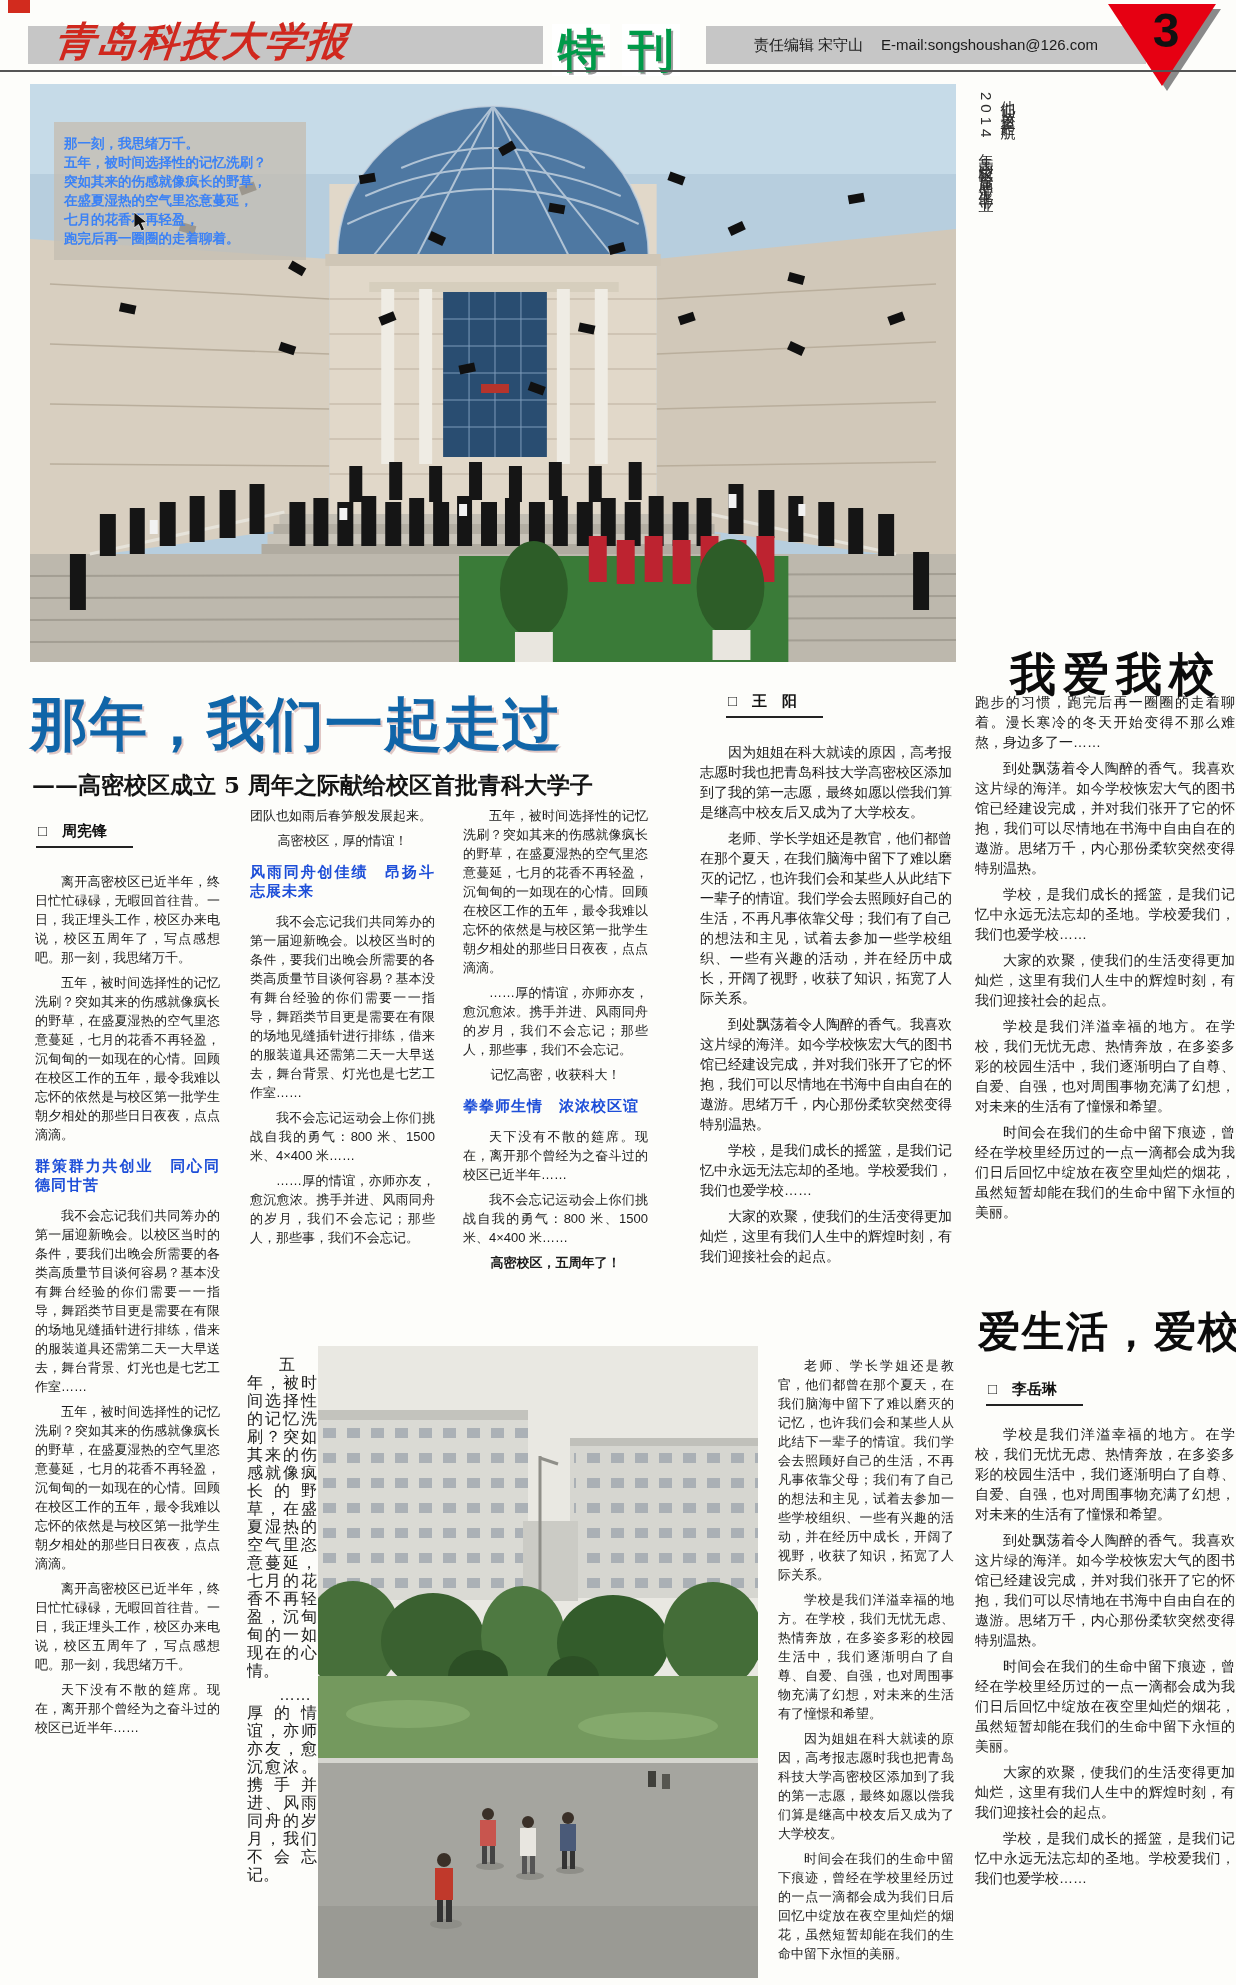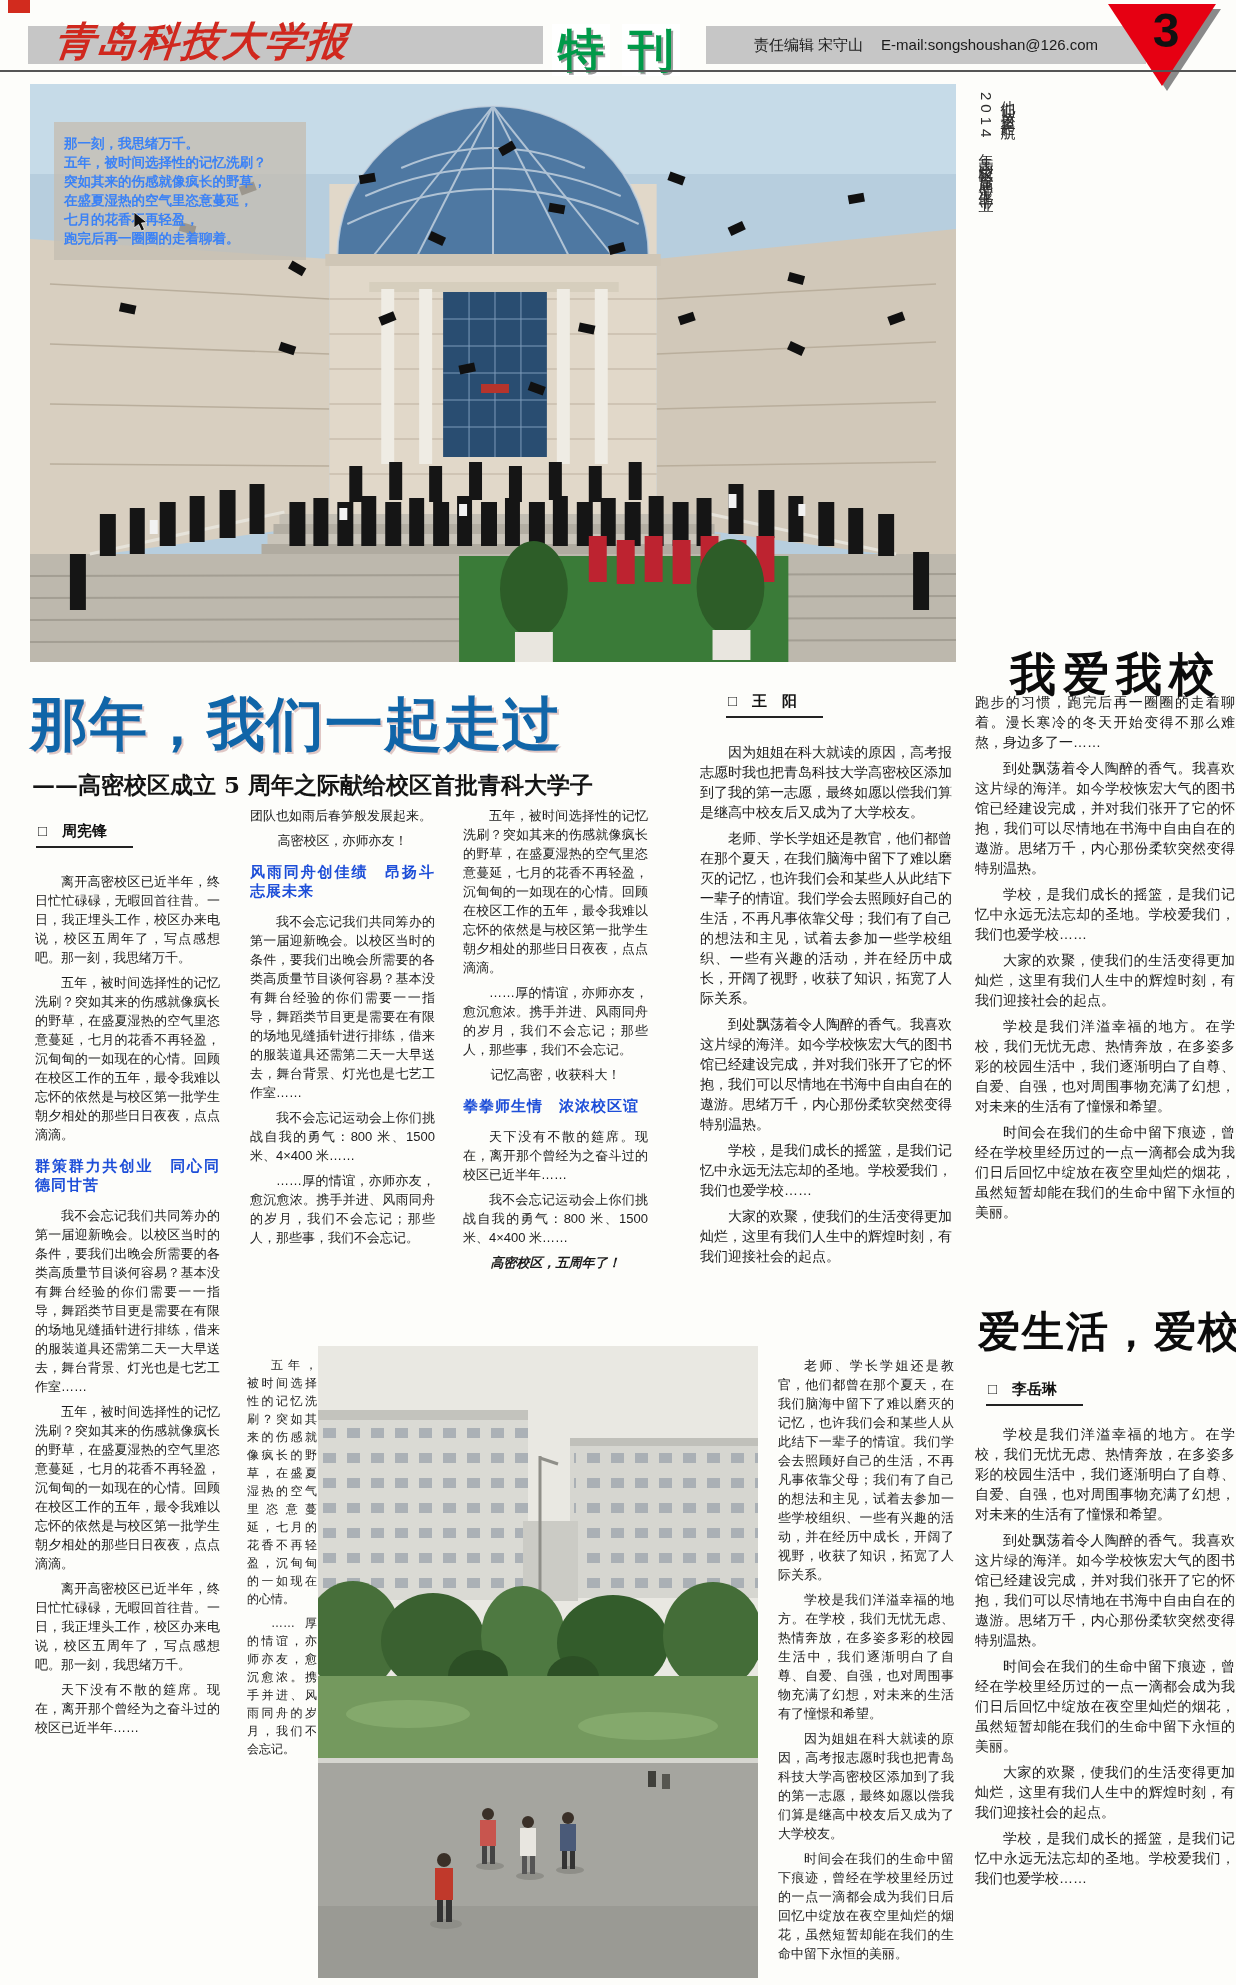--- a/index.html
+++ b/index.html
@@ -48,32 +48,32 @@
   .byline{position:absolute;font-size:15px;font-weight:bold;color:#111;border-bottom:2px solid #222;
         padding:0 26px 5px 2px;white-space:nowrap;}
   .byline1{left:36px;top:822px;}
   .byline2{left:726px;top:692px;}
   .byline3{left:986px;top:1380px;}
   
   .col{position:absolute;text-align:justify;color:#1b1b1b;overflow:hidden;}
   .col p{margin:6px 0 3px;text-indent:2em;}
   .col p.pn{text-indent:0;}
   .col p.c{text-indent:0;text-align:center;}
-  .col p.cb{text-indent:0;text-align:center;font-weight:bold;font-style:italic;}
+  .col p.cb{text-indent:0;text-align:center;font-weight:bold;}
   .col p.h{text-indent:0;font-weight:bold;font-size:15px;margin:12px 0;
            letter-spacing:1px;color:#1d4ed8;}
   .left-col{font-size:13px;line-height:19px;width:185px;}
   .right-col{font-size:14px;line-height:20px;}
   .colA{left:700px;top:736px;width:252px;height:602px;}
   .colB{left:975px;top:686px;width:260px;height:610px;}
   .colC{left:778px;top:1350px;width:176px;height:622px;font-size:13px;line-height:19px;}
   .colL1{left:35px;top:866px;height:1106px;}
   .colL2{left:250px;top:800px;height:538px;}
   .colL3{left:463px;top:800px;height:538px;}
-  .colL4{left:247px;top:1350px;width:70px;height:622px;font-size:12px;line-height:18px;}
+  .colL4{left:247px;top:1350px;width:70px;height:622px;font-size:16px;line-height:18px;}
   .colM{left:975px;top:1418px;width:260px;height:554px;}
   
   .campus-photo{position:absolute;left:318px;top:1346px;width:440px;height:632px;overflow:hidden;}
   .campus-photo svg{display:block;width:100%;height:100%;}
 </style>
 </head>
 <body>
 
 <div class="page">
 
@@ -282,21 +282,21 @@
       <p class="p">离开高密校区已近半年，终日忙忙碌碌，无暇回首往昔。一日，我正埋头工作，校区办来电说，校区五周年了，写点感想吧。那一刻，我思绪万千。</p>
       <p class="p">五年，被时间选择性的记忆洗刷？突如其来的伤感就像疯长的野草，在盛夏湿热的空气里恣意蔓延，七月的花香不再轻盈，沉甸甸的一如现在的心情。回顾在校区工作的五年，最令我难以忘怀的依然是与校区第一批学生朝夕相处的那些日日夜夜，点点滴滴。</p>
       <p class="h">群策群力共创业　同心同德同甘苦</p>
       <p class="p">我不会忘记我们共同筹办的第一届迎新晚会。以校区当时的条件，要我们出晚会所需要的各类高质量节目谈何容易？基本没有舞台经验的你们需要一一指导，舞蹈类节目更是需要在有限的场地见缝插针进行排练，借来的服装道具还需第二天一大早送去，舞台背景、灯光也是七艺工作室……</p>
       <p class="p">五年，被时间选择性的记忆洗刷？突如其来的伤感就像疯长的野草，在盛夏湿热的空气里恣意蔓延，七月的花香不再轻盈，沉甸甸的一如现在的心情。回顾在校区工作的五年，最令我难以忘怀的依然是与校区第一批学生朝夕相处的那些日日夜夜，点点滴滴。</p>
       <p class="p">离开高密校区已近半年，终日忙忙碌碌，无暇回首往昔。一日，我正埋头工作，校区办来电说，校区五周年了，写点感想吧。那一刻，我思绪万千。</p>
       <p class="p">天下没有不散的筵席。现在，离开那个曾经为之奋斗过的校区已近半年……</p>
     </div>
   <div class="col left-col colL2">
       <p class="pn">团队也如雨后春笋般发展起来。</p>
-      <p class="c">高密校区，亦师亦友！</p>
+      <p class="c">高密校区，厚的情谊！</p>
       <p class="h">风雨同舟创佳绩　昂扬斗志展未来</p>
       <p class="p">我不会忘记我们共同筹办的第一届迎新晚会。以校区当时的条件，要我们出晚会所需要的各类高质量节目谈何容易？基本没有舞台经验的你们需要一一指导，舞蹈类节目更是需要在有限的场地见缝插针进行排练，借来的服装道具还需第二天一大早送去，舞台背景、灯光也是七艺工作室……</p>
       <p class="p">我不会忘记运动会上你们挑战自我的勇气：800 米、1500 米、4×400 米……</p>
       <p class="p">……厚的情谊，亦师亦友，愈沉愈浓。携手并进、风雨同舟的岁月，我们不会忘记；那些人，那些事，我们不会忘记。</p>
     </div>
   <div class="col left-col colL3">
       <p class="p">五年，被时间选择性的记忆洗刷？突如其来的伤感就像疯长的野草，在盛夏湿热的空气里恣意蔓延，七月的花香不再轻盈，沉甸甸的一如现在的心情。回顾在校区工作的五年，最令我难以忘怀的依然是与校区第一批学生朝夕相处的那些日日夜夜，点点滴滴。</p>
       <p class="p">……厚的情谊，亦师亦友，愈沉愈浓。携手并进、风雨同舟的岁月，我们不会忘记；那些人，那些事，我们不会忘记。</p>
       <p class="c">记忆高密，收获科大！</p>
       <p class="h">拳拳师生情　浓浓校区谊</p>

